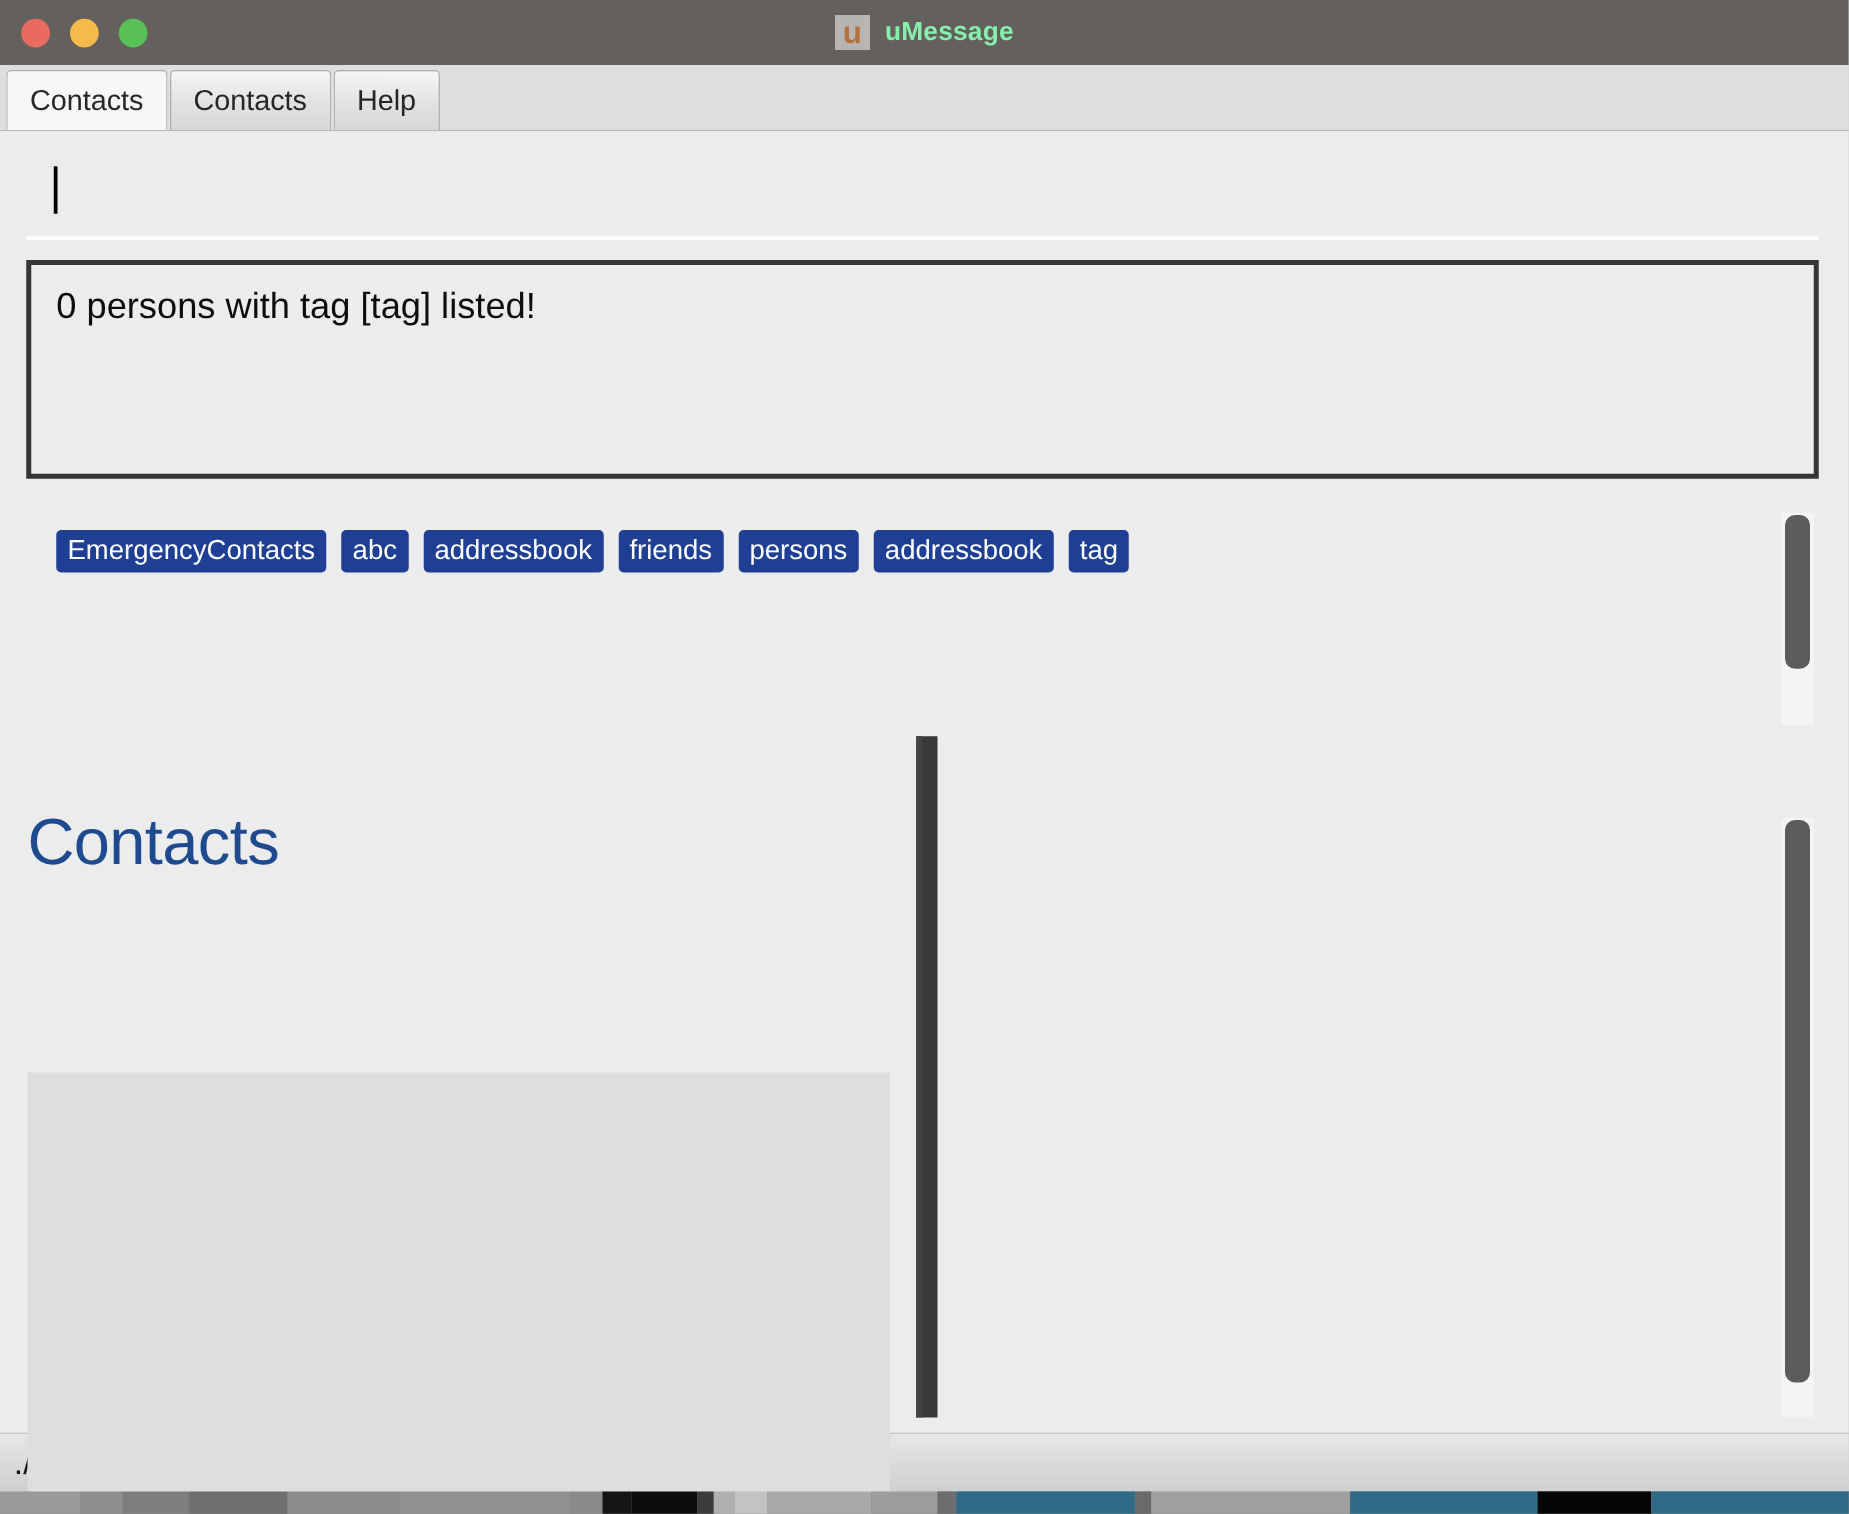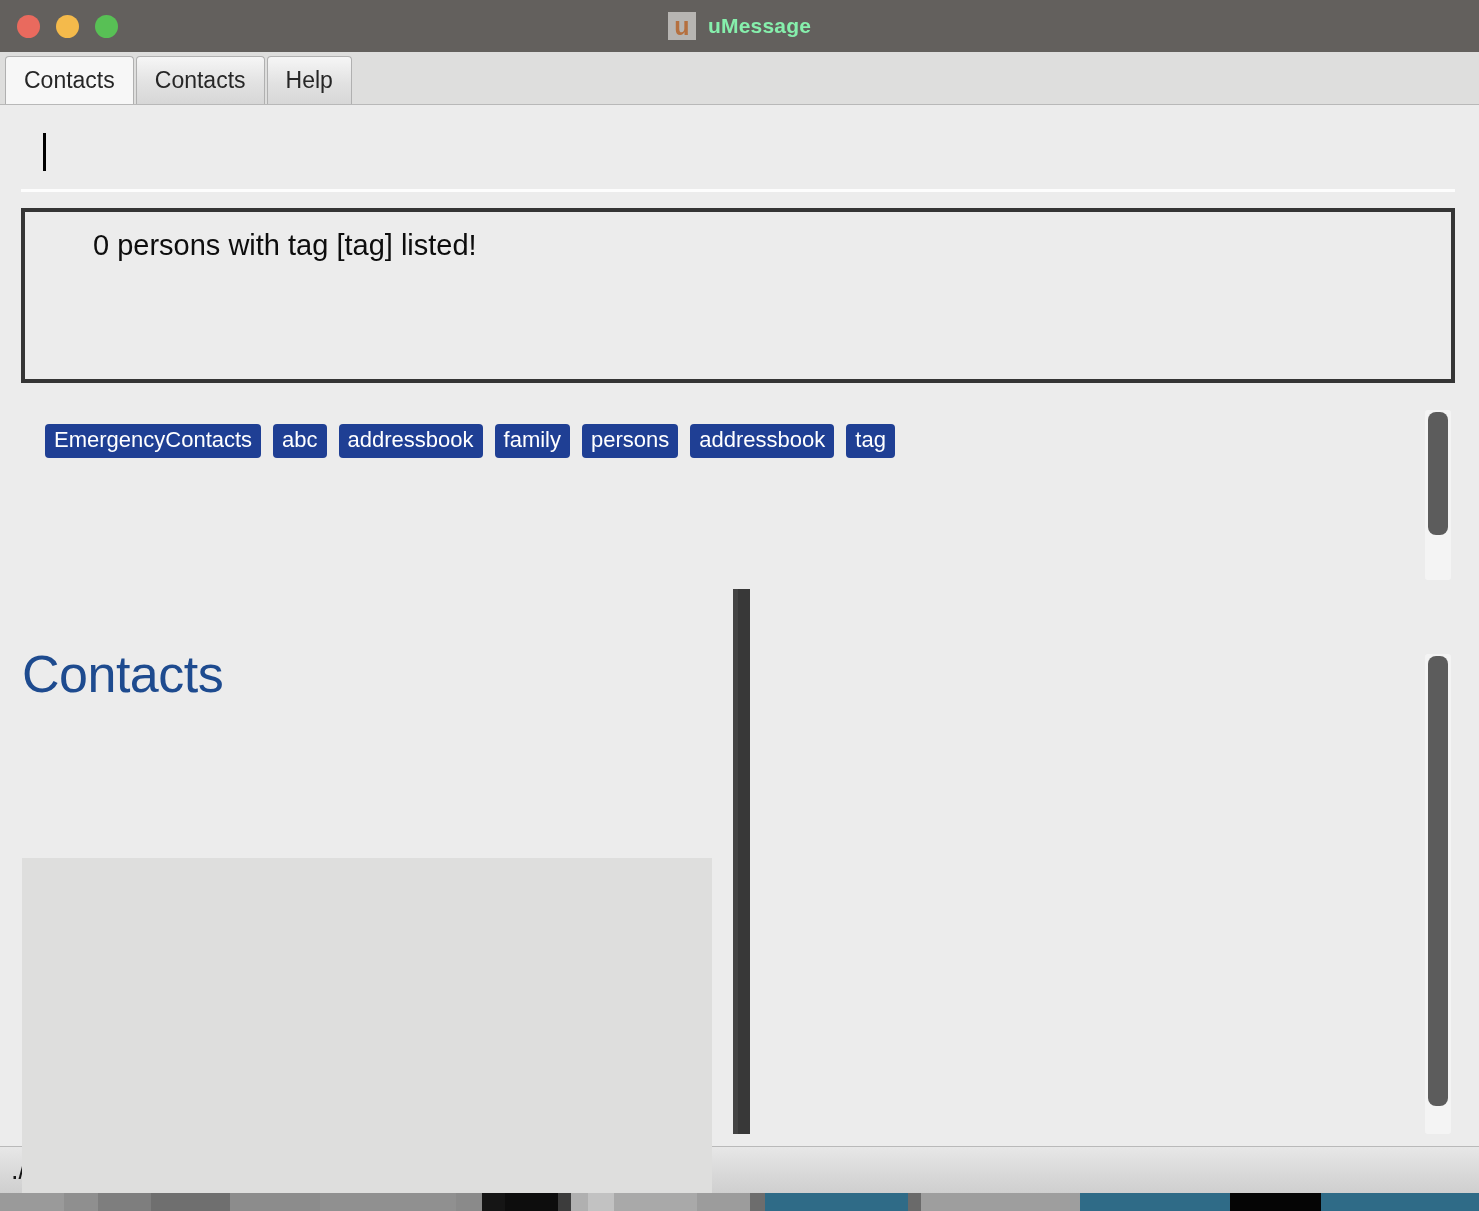--- a/index.html
+++ b/index.html
@@ -154,21 +154,20 @@
     width: 1434px; height: 175px;
     border: 4px solid #353535;
     background: #ececec;
   }
   #result-text {
     padding: 16px 20px;
     font-size: 29px;
     color: #0d0d0d;
     line-height: 1.2;
     white-space: pre-wrap;
-    margin-left: 48px;
   }
 
   
   #tag-region {
     position: absolute;
     left: 0; top: 300px;
     width: 1410px; height: 185px;
     overflow: hidden;
   }
   #tag-list {
@@ -309,21 +308,21 @@
 
     <div id="result-box">
       <div id="result-text">0 persons with tag [tag] listed!</div>
     </div>
 
     <div id="tag-region">
       <div id="tag-list">
         <span class="tag-chip">EmergencyContacts</span>
         <span class="tag-chip">abc</span>
         <span class="tag-chip">addressbook</span>
-        <span class="tag-chip">family</span>
+        <span class="tag-chip">friends</span>
         <span class="tag-chip">persons</span>
         <span class="tag-chip">addressbook</span>
         <span class="tag-chip">tag</span>
       </div>
     </div>
 
     <div class="scroll-track" id="tag-scroll-track"></div>
     <div class="scroll-thumb" id="tag-scroll-thumb"></div>
 
     <div id="contacts-panel">

